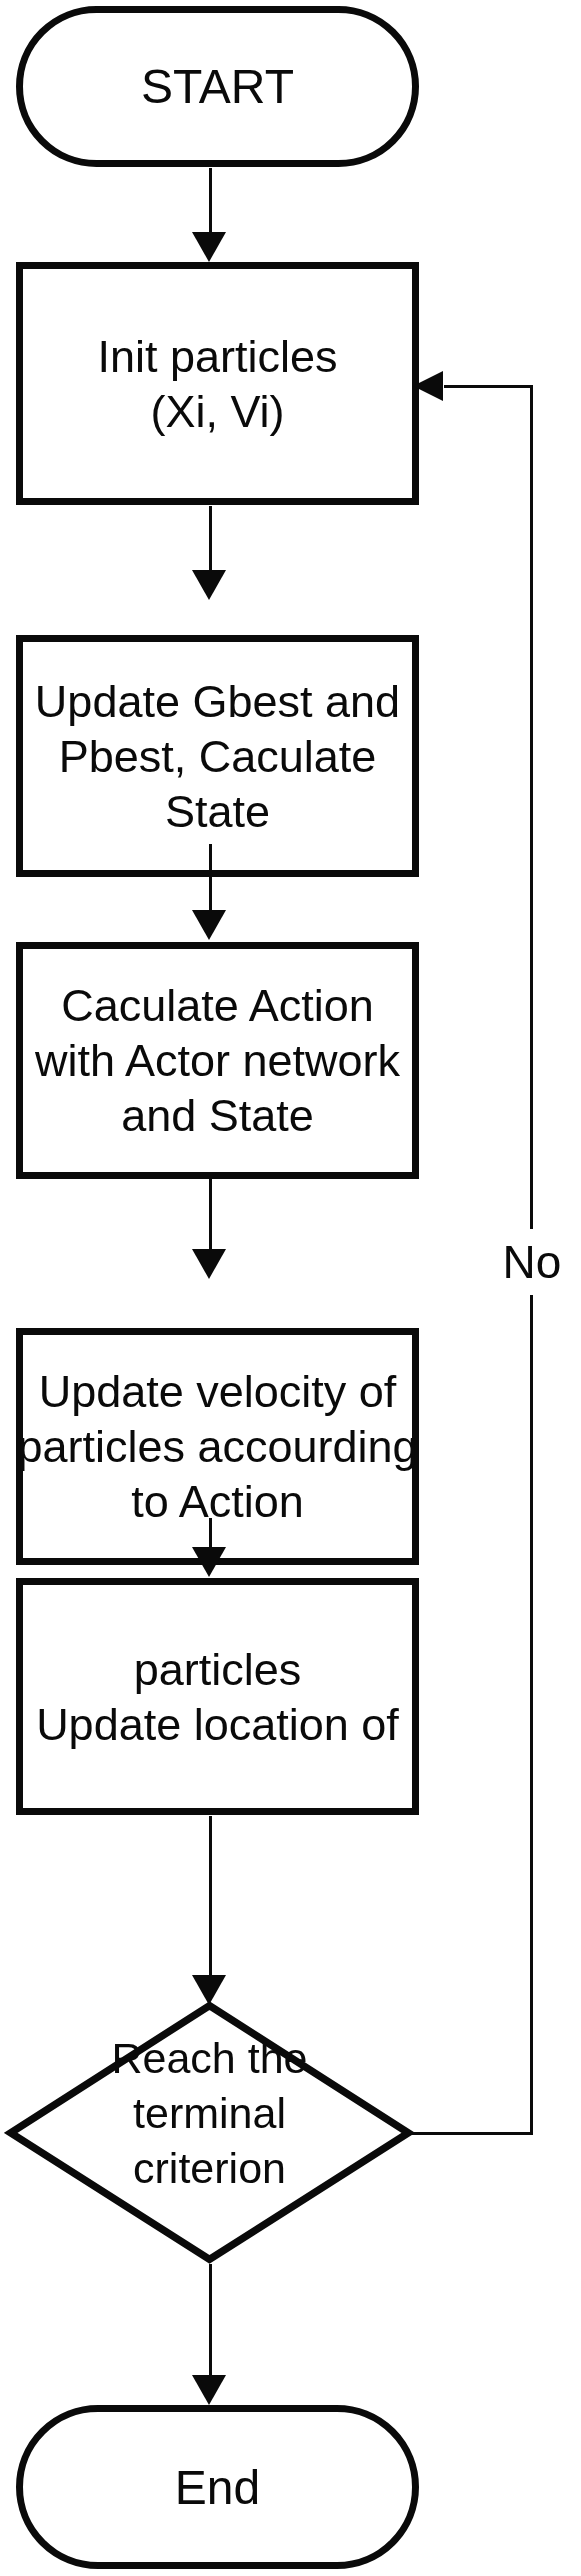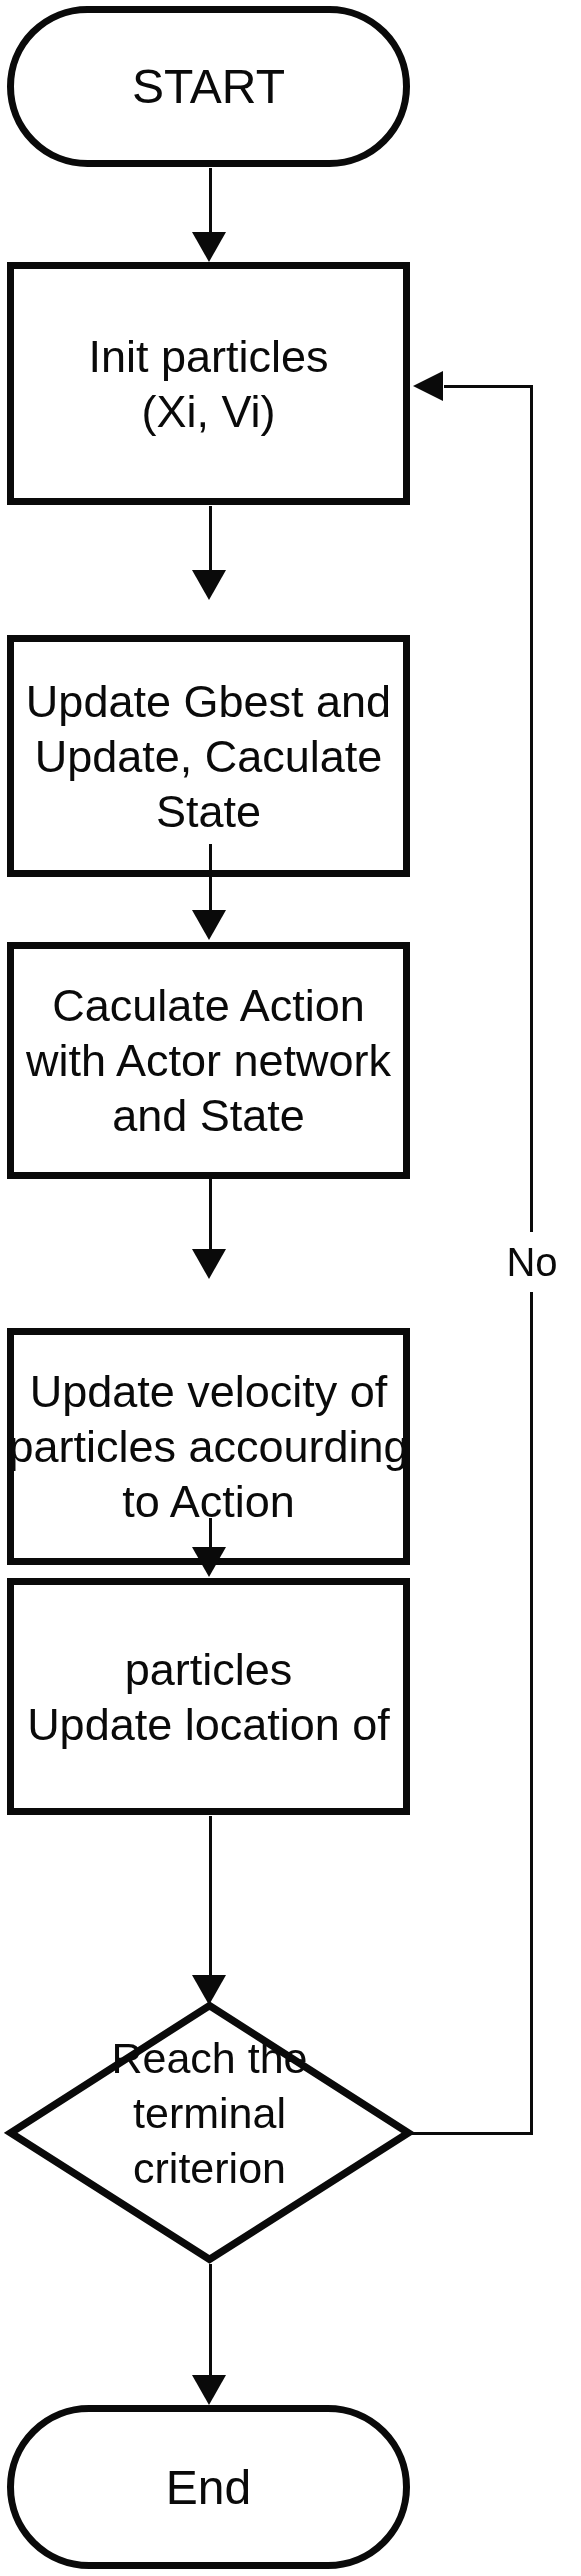--- a/index.html
+++ b/index.html
@@ -7,21 +7,21 @@
     position:relative;
     width:582px;height:2576px;
     background:#ffffff;
     font-family:"Liberation Sans", sans-serif;
     color:#0a0a0a;
     overflow:hidden;
   }
   
   .node{
     position:absolute;
-    left:7px;width:389px;
+    left:16px;width:389px;
     border:7.4px solid #0a0a0a;
     background:#ffffff;
     display:flex;flex-direction:column;
     justify-content:center;align-items:center;
     text-align:center;
     font-size:45px;line-height:55px;
     box-sizing:content-box;
   }
   .terminator{
     border-radius:90px;
@@ -50,21 +50,21 @@
     position:absolute;left:45px;top:2031px;width:329px;height:205px;
     display:flex;flex-direction:column;justify-content:flex-start;align-items:center;
     text-align:center;font-size:43px;line-height:55px;
   }
   
   #no-label{
     position:absolute;left:532px;top:1262px;
     transform:translate(-50%,-50%);
     background:#ffffff;
     padding:10px 6.6px;
-    font-size:40px;line-height:1;
+    font-size:46px;line-height:1;
   }
 </style>
 </head>
 <body>
 
 <div id="canvas">
 
   <div class="node terminator" style="top:5.8px;height:147px;">
     <span>START</span>
   </div>
@@ -75,21 +75,21 @@
   <div class="node" style="top:262px;height:229px;">
     <span>Init particles</span>
     <span>(Xi, Vi)</span>
   </div>
 
   <div class="vline" style="left:209px;top:506px;height:66px;"></div>
   <div class="arrow-down" style="left:192px;top:570px;"></div>
 
   <div class="node" style="top:601px;height:228px;margin-top:34px;">
     <span>Update Gbest and</span>
-    <span>Update, Caculate</span>
+    <span>Pbest, Caculate</span>
     <span>State</span>
   </div>
 
   <div class="vline" style="left:209px;top:844px;height:68px;"></div>
   <div class="arrow-down" style="left:192px;top:910px;"></div>
 
   <div class="node" style="top:942px;height:223px;">
     <span>Caculate Action</span>
     <span>with Actor network</span>
     <span>and State</span>

